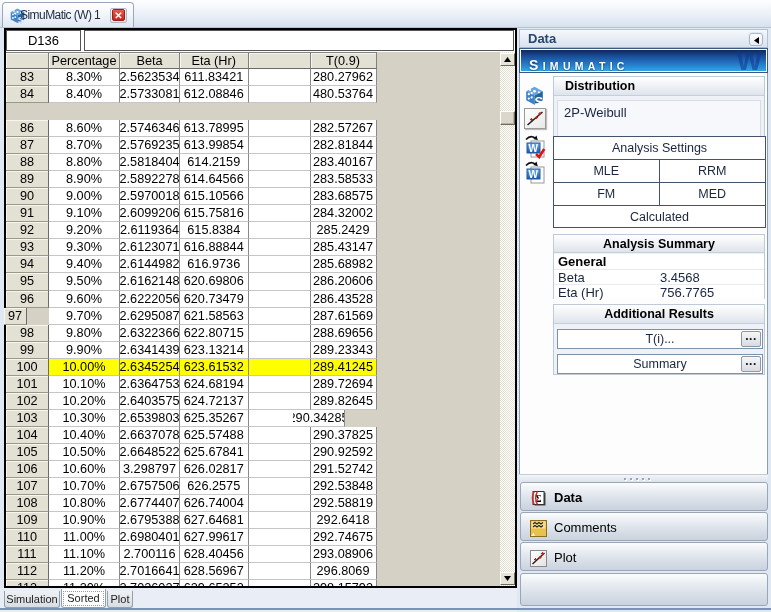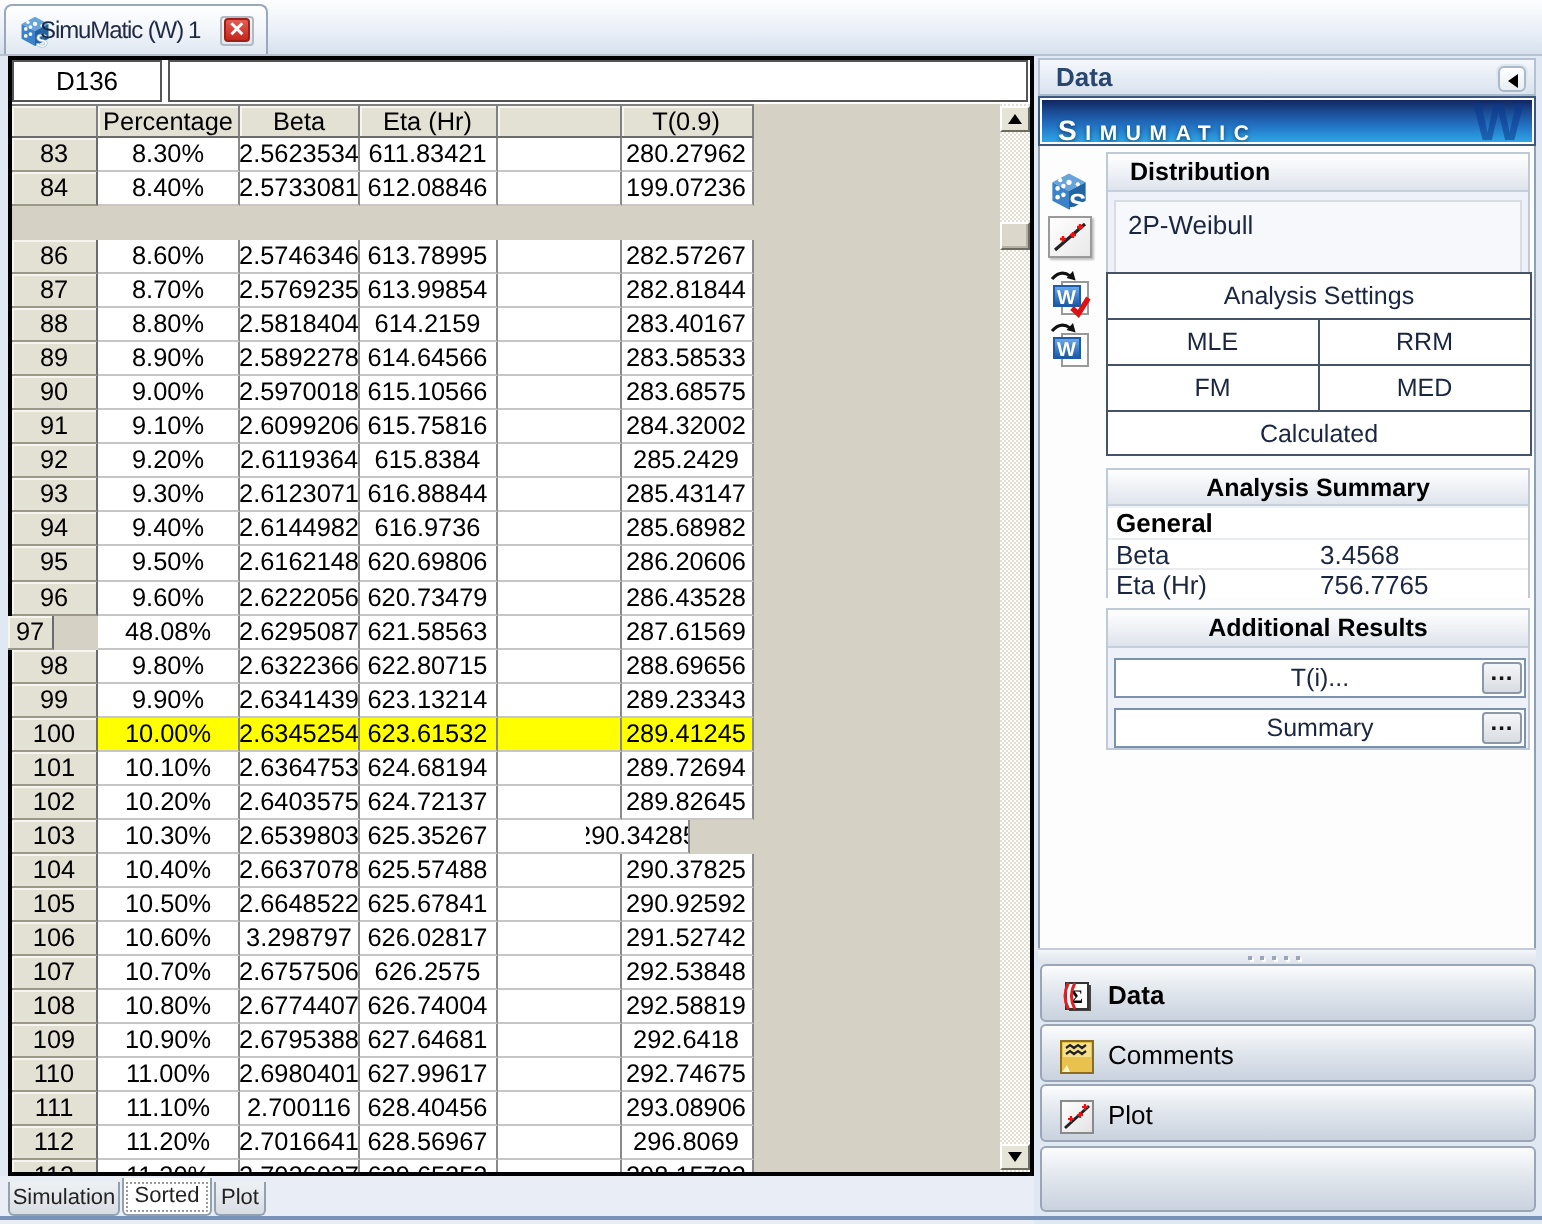--- a/index.html
+++ b/index.html
@@ -92,21 +92,21 @@
       <div class="gc dc" style="left:180px;width:68.5px">611.83421</div>
       <div class="gc dc" style="left:248.5px;width:62.0px"></div>
       <div class="gc dc" style="left:310.5px;width:66.0px">280.27962</div>
     </div>
 <div class="grow" style="top:86.04px;height:17.04px">
       <div class="gc rh" style="left:6px;width:43px">84</div>
       <div class="gc dc" style="left:49px;width:71px">8.40%</div>
       <div class="gc dc" style="left:120px;width:60px">2.5733081</div>
       <div class="gc dc" style="left:180px;width:68.5px">612.08846</div>
       <div class="gc dc" style="left:248.5px;width:62.0px"></div>
-      <div class="gc dc" style="left:310.5px;width:66.0px">199.07236</div>
+      <div class="gc dc" style="left:310.5px;width:66.0px">480.53764</div>
     </div>
 <div class="grow" style="top:120.12px;height:17.04px">
       <div class="gc rh" style="left:6px;width:43px">86</div>
       <div class="gc dc" style="left:49px;width:71px">8.60%</div>
       <div class="gc dc" style="left:120px;width:60px">2.5746346</div>
       <div class="gc dc" style="left:180px;width:68.5px">613.78995</div>
       <div class="gc dc" style="left:248.5px;width:62.0px"></div>
       <div class="gc dc" style="left:310.5px;width:66.0px">282.57267</div>
     </div>
 <div class="grow" style="top:137.16px;height:17.04px">
@@ -184,21 +184,21 @@
 <div class="grow" style="top:290.52px;height:17.04px">
       <div class="gc rh" style="left:6px;width:43px">96</div>
       <div class="gc dc" style="left:49px;width:71px">9.60%</div>
       <div class="gc dc" style="left:120px;width:60px">2.6222056</div>
       <div class="gc dc" style="left:180px;width:68.5px">620.73479</div>
       <div class="gc dc" style="left:248.5px;width:62.0px"></div>
       <div class="gc dc" style="left:310.5px;width:66.0px">286.43528</div>
     </div>
 <div class="grow" style="top:307.56px;height:17.04px">
       <div class="gc rh" style="left:4px;width:23px">97</div>
-      <div class="gc dc" style="left:49px;width:71px">48.08%</div>
+      <div class="gc dc" style="left:49px;width:71px">9.70%</div>
       <div class="gc dc" style="left:120px;width:60px">2.6295087</div>
       <div class="gc dc" style="left:180px;width:68.5px">621.58563</div>
       <div class="gc dc" style="left:248.5px;width:62.0px"></div>
       <div class="gc dc" style="left:310.5px;width:66.0px">287.61569</div>
     </div>
 <div class="grow" style="top:324.60px;height:17.04px">
       <div class="gc rh" style="left:6px;width:43px">98</div>
       <div class="gc dc" style="left:49px;width:71px">9.80%</div>
       <div class="gc dc" style="left:120px;width:60px">2.6322366</div>
       <div class="gc dc" style="left:180px;width:68.5px">622.80715</div>

